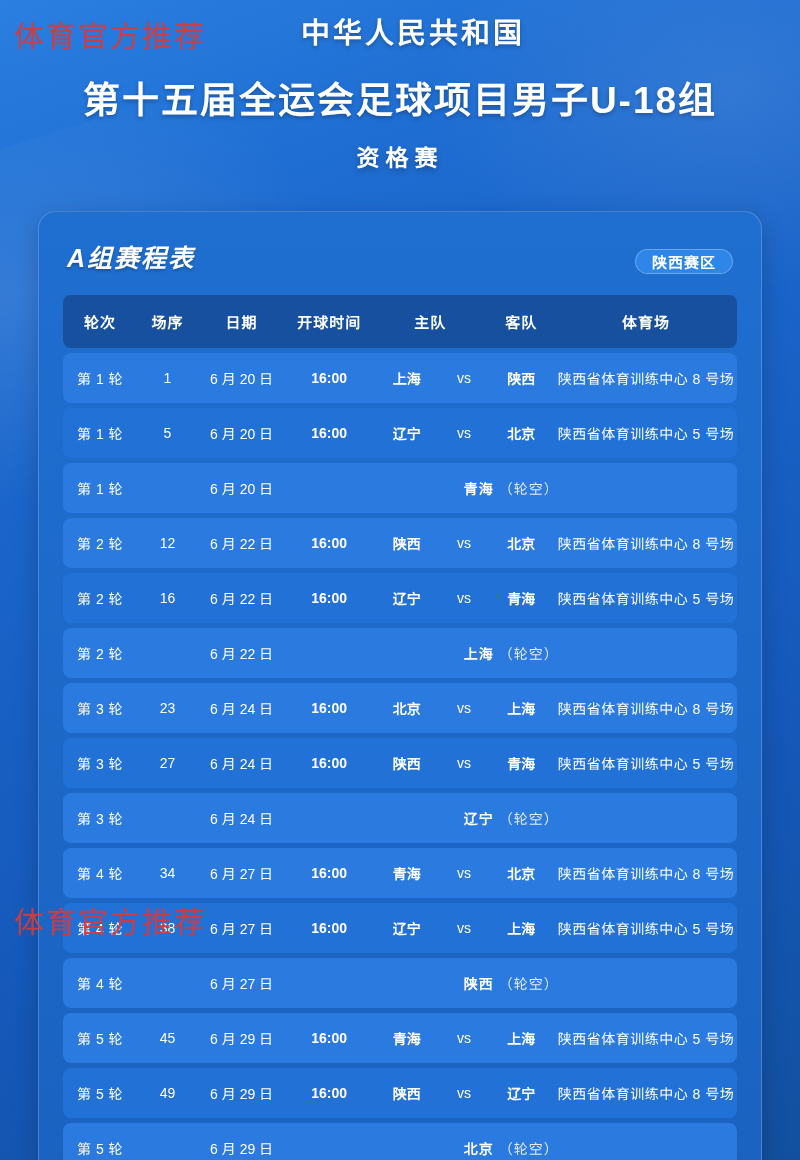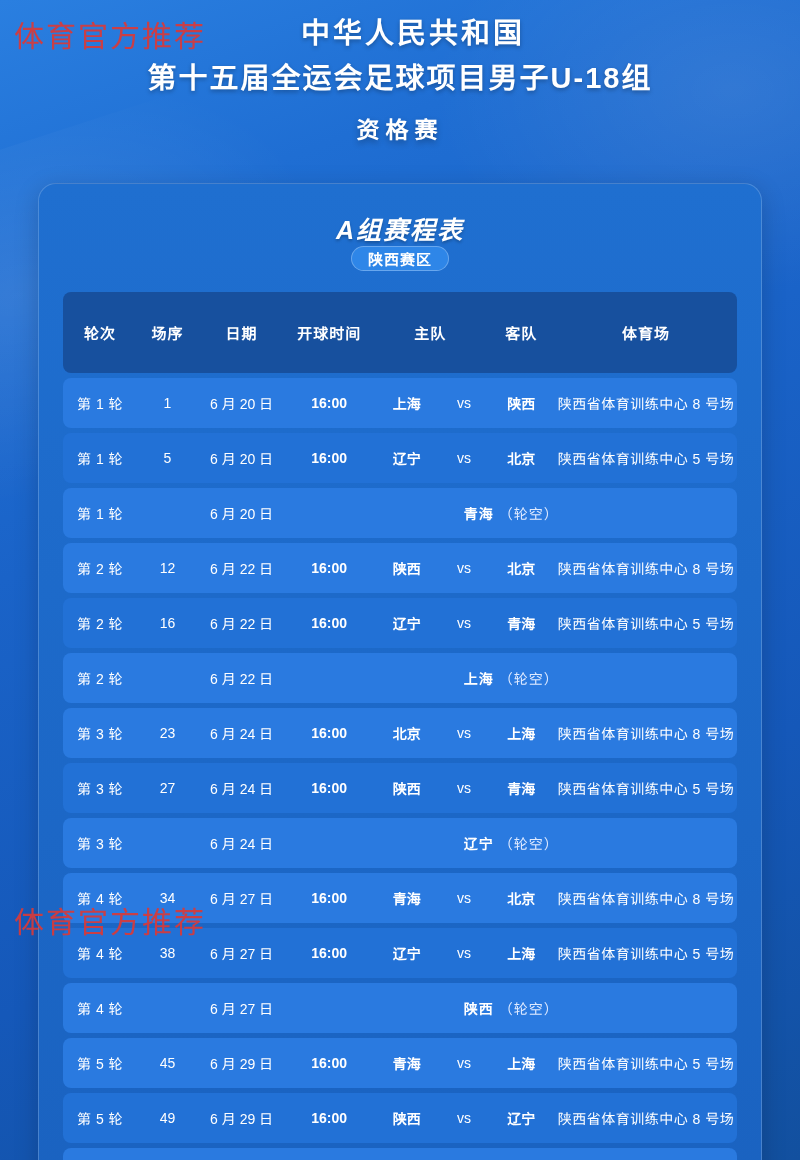--- a/index.html
+++ b/index.html
@@ -83,26 +83,26 @@
   }
   .title-line1 {
     font-size: 29px;
     font-weight: bold;
     letter-spacing: 3px;
     text-shadow: 0 2px 4px rgba(0,0,0,0.28);
     line-height: 1.35;
     padding-left: 26px;
   }
   .title-line2 {
-    font-size: 29px;
+    font-size: 37px;
     font-weight: bold;
     letter-spacing: 2px;
     text-shadow: 0 2px 4px rgba(0,0,0,0.28);
     line-height: 1.5;
-    margin-top: 4px;
+    margin-top: 20px;
   }
   .title-line3 {
     font-size: 23px;
     font-weight: bold;
     letter-spacing: 6px;
     text-shadow: 0 3px 6px rgba(0,0,0,0.3);
     margin-top: 10px;
   }
 
   
@@ -112,24 +112,23 @@
     margin: 38px 38px 0 38px;
     background: linear-gradient(180deg, #1f6fd0 0%, #1a62c0 100%);
     border-radius: 18px;
     border: 1px solid rgba(255,255,255,0.20);
     box-shadow: 0 6px 24px rgba(0,0,0,0.18);
     padding: 20px 24px 26px 24px;
     box-sizing: border-box;
   }
   .card-head {
     display: flex;
-    align-items: center;
+    align-items: flex-end;
     justify-content: space-between;
     padding: 6px 4px 16px 4px;
-    flex-direction: column;
   }
   .card-title {
     color: #ffffff;
     font-size: 25px;
     font-weight: bold;
     font-style: italic;
     letter-spacing: 2px;
     text-shadow: 0 2px 3px rgba(0,0,0,0.25);
   }
   .region-badge {
@@ -150,21 +149,21 @@
     border-collapse: separate;
     border-spacing: 0 5px;
     table-layout: fixed;
   }
   table.schedule thead th {
     background: #17509e;
     color: #ffffff;
     font-size: 15px;
     font-weight: bold;
     letter-spacing: 1px;
-    padding: 30px 0;
+    padding: 16px 0;
     text-align: center;
   }
   table.schedule thead th:first-child {
     border-top-left-radius: 8px;
     border-bottom-left-radius: 8px;
   }
   table.schedule thead th:last-child {
     border-top-right-radius: 8px;
     border-bottom-right-radius: 8px;
   }

